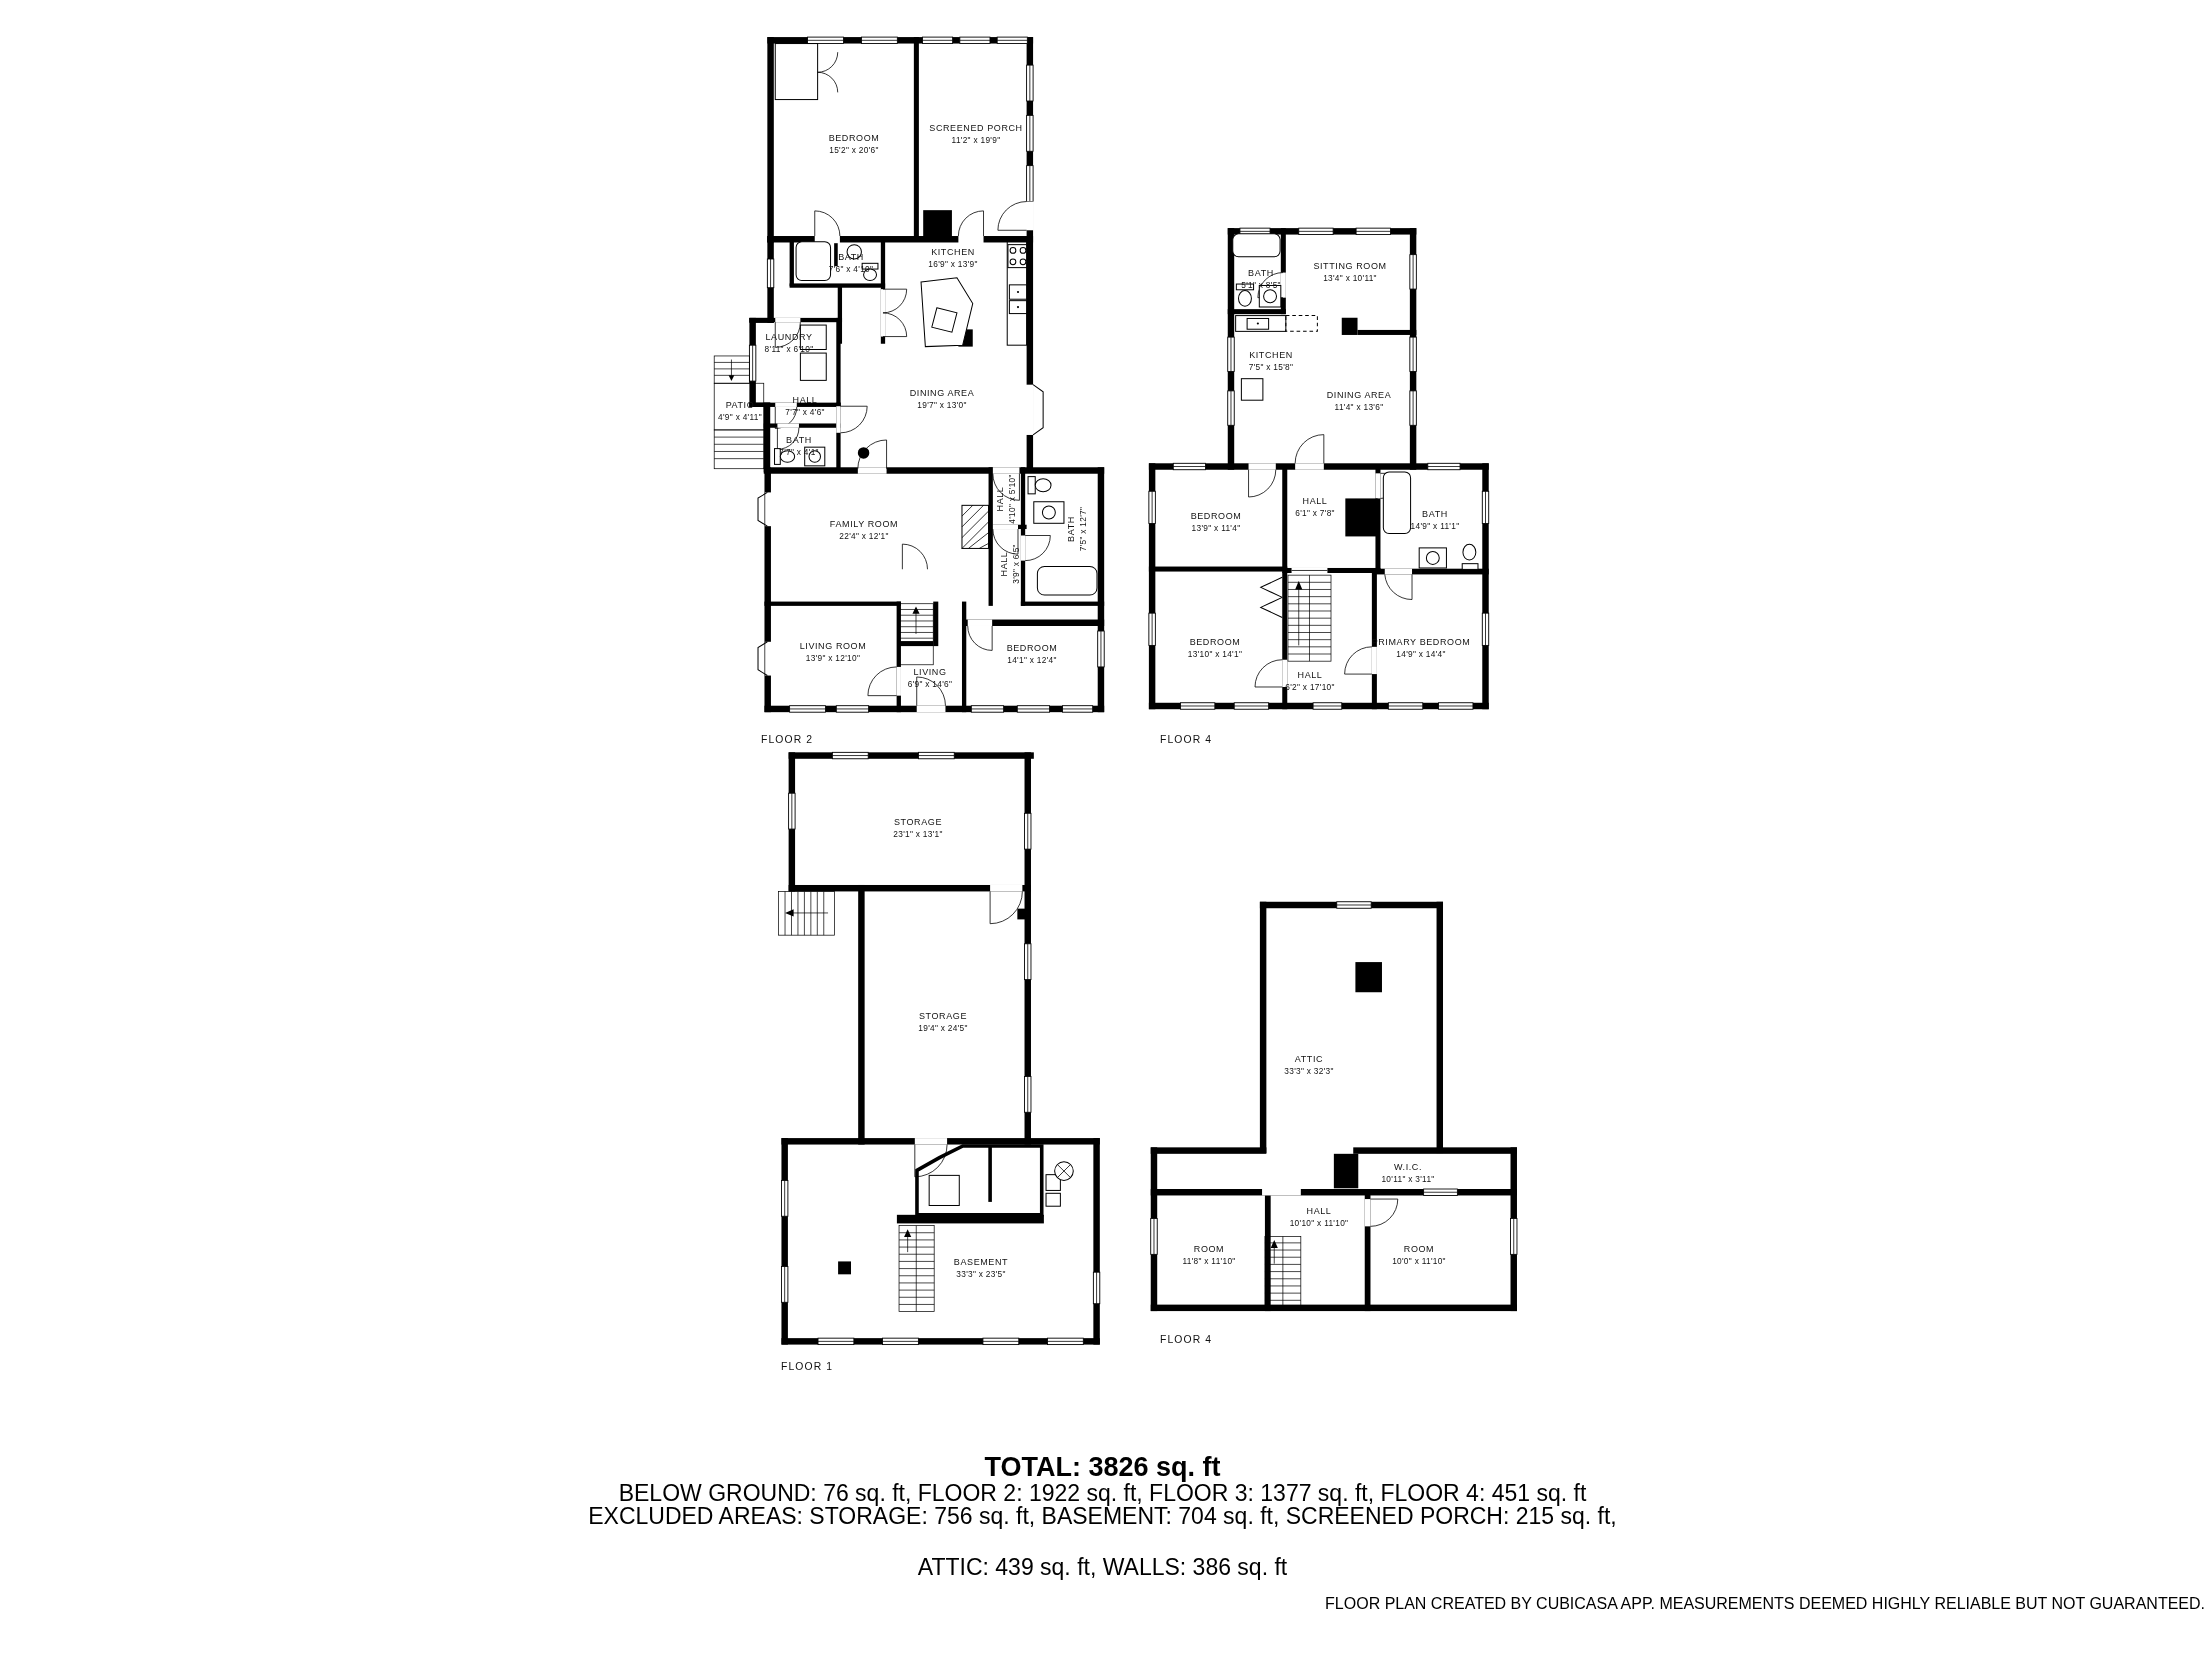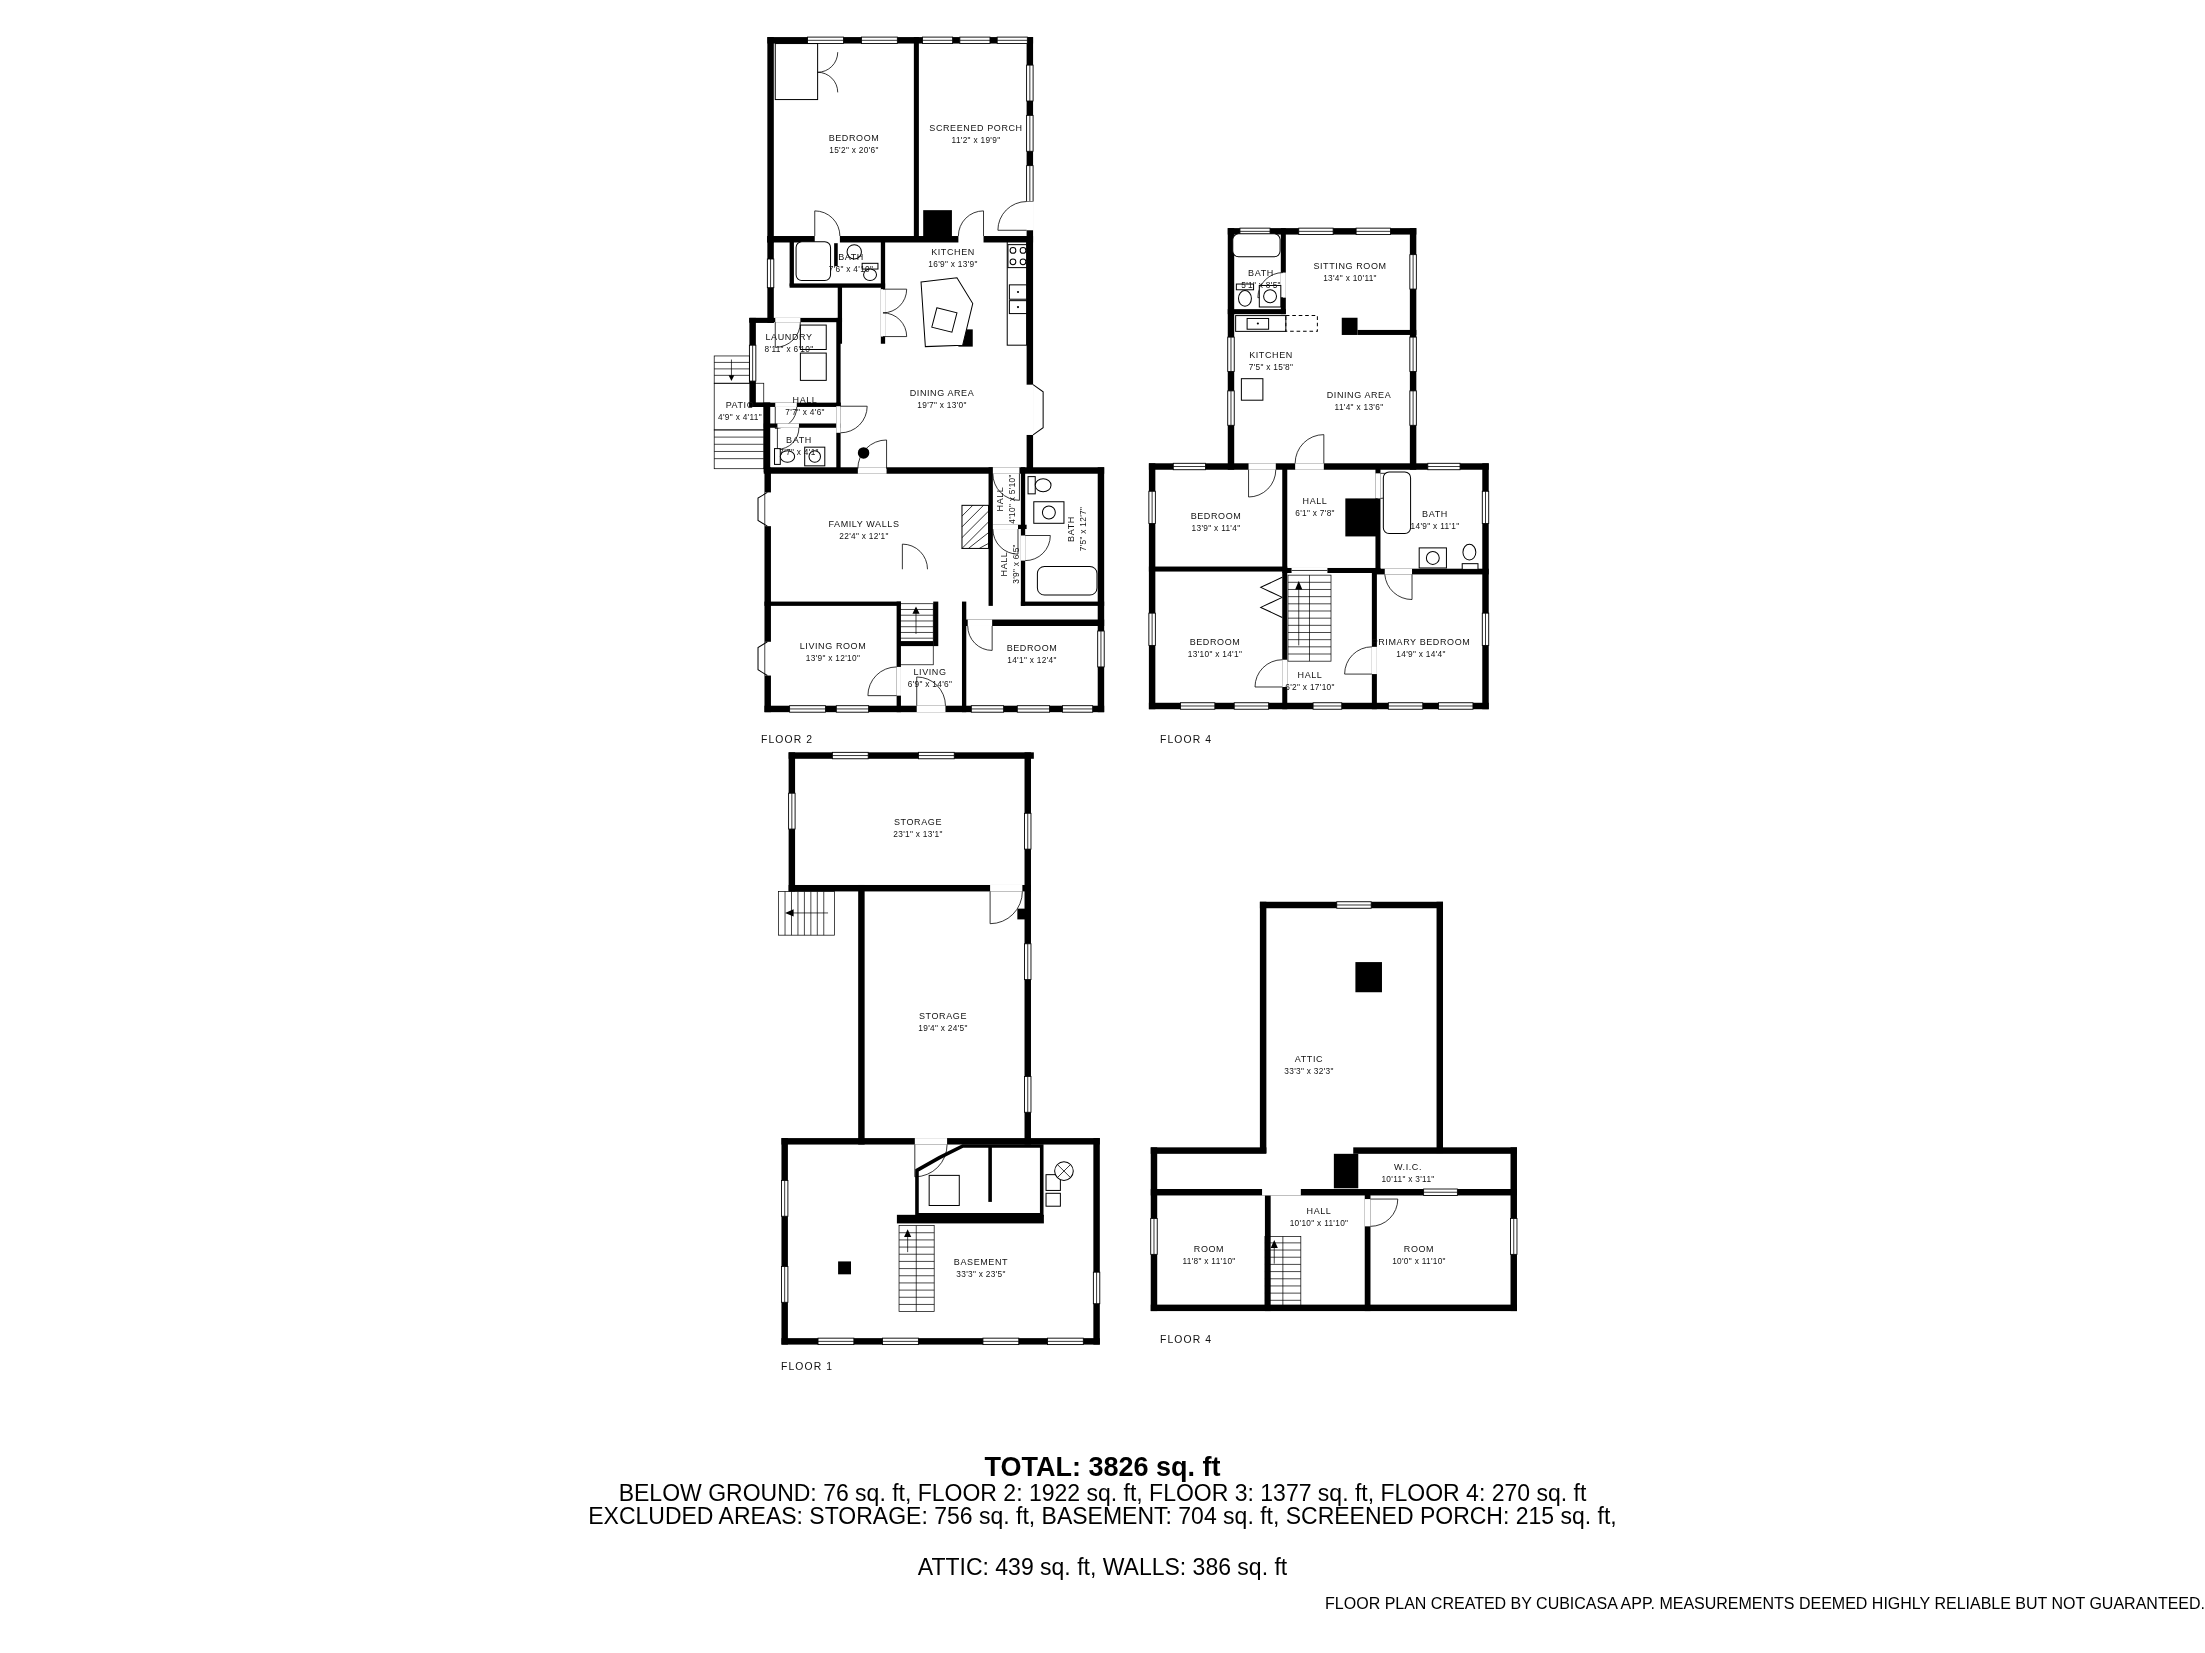--- a/index.html
+++ b/index.html
@@ -532,21 +532,21 @@
     </div>
   <div class="room" style="left:799px;top:446px">
       <div class="nm">BATH</div>
       <div class="dm">7'7" x 4'1"</div>
     </div>
   <div class="room" style="left:942px;top:399px">
       <div class="nm">DINING AREA</div>
       <div class="dm">19'7" x 13'0"</div>
     </div>
   <div class="room" style="left:864px;top:530px">
-      <div class="nm">FAMILY WALLS</div>
+      <div class="nm">FAMILY ROOM</div>
       <div class="dm">22'4" x 12'1"</div>
     </div>
   <div class="room rot" style="left:1006px;top:499px">
       <div class="nm">HALL</div>
       <div class="dm">4'10" x 5'10"</div>
     </div>
   <div class="room rot" style="left:1077px;top:529px">
       <div class="nm">BATH</div>
       <div class="dm">7'5" x 12'7"</div>
     </div>
@@ -640,19 +640,19 @@
       <div class="nm">ROOM</div>
       <div class="dm">11'8" x 11'10"</div>
     </div>
   <div class="room" style="left:1419px;top:1255px">
       <div class="nm">ROOM</div>
       <div class="dm">10'0" x 11'10"</div>
     </div>
   <div class="flabel" style="left:1160px;top:1334px">FLOOR 4</div>
 
   <div class="total">TOTAL: 3826 sq. ft</div>
-  <div class="sline" style="top:1480px">BELOW GROUND: 76 sq. ft, FLOOR 2: 1922 sq. ft, FLOOR 3: 1377 sq. ft, FLOOR 4: 270 sq. ft</div>
+  <div class="sline" style="top:1480px">BELOW GROUND: 76 sq. ft, FLOOR 2: 1922 sq. ft, FLOOR 3: 1377 sq. ft, FLOOR 4: 451 sq. ft</div>
   <div class="sline" style="top:1503px">EXCLUDED AREAS: STORAGE: 756 sq. ft, BASEMENT: 704 sq. ft, SCREENED PORCH: 215 sq. ft,</div>
   <div class="sline" style="top:1554px">ATTIC: 439 sq. ft, WALLS: 386 sq. ft</div>
   <div class="footer">FLOOR PLAN CREATED BY CUBICASA APP. MEASUREMENTS DEEMED HIGHLY RELIABLE BUT NOT GUARANTEED.</div>
 
 </div>
 
 
 </body></html>

